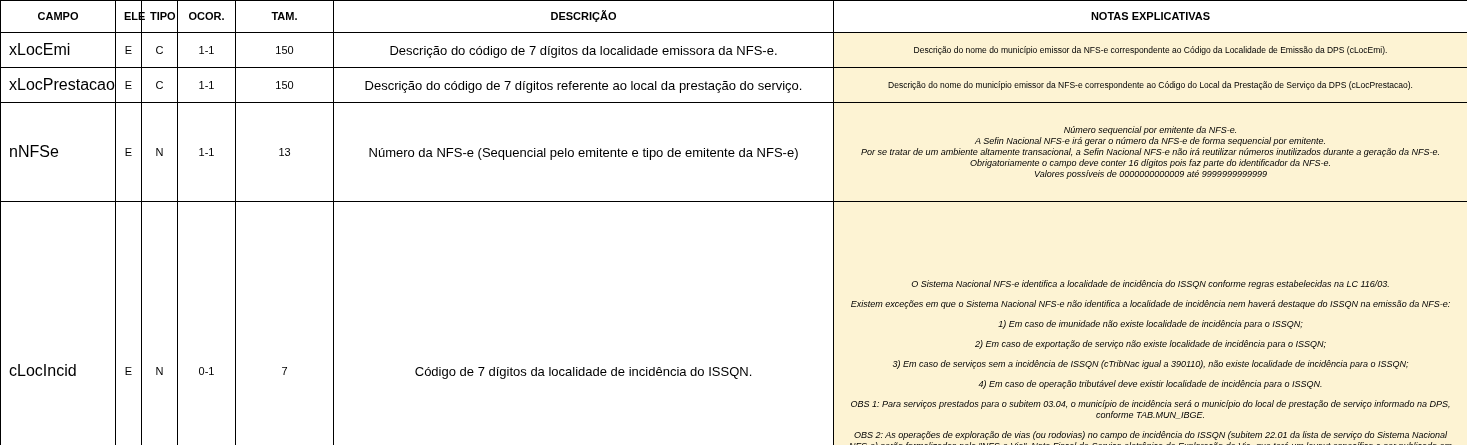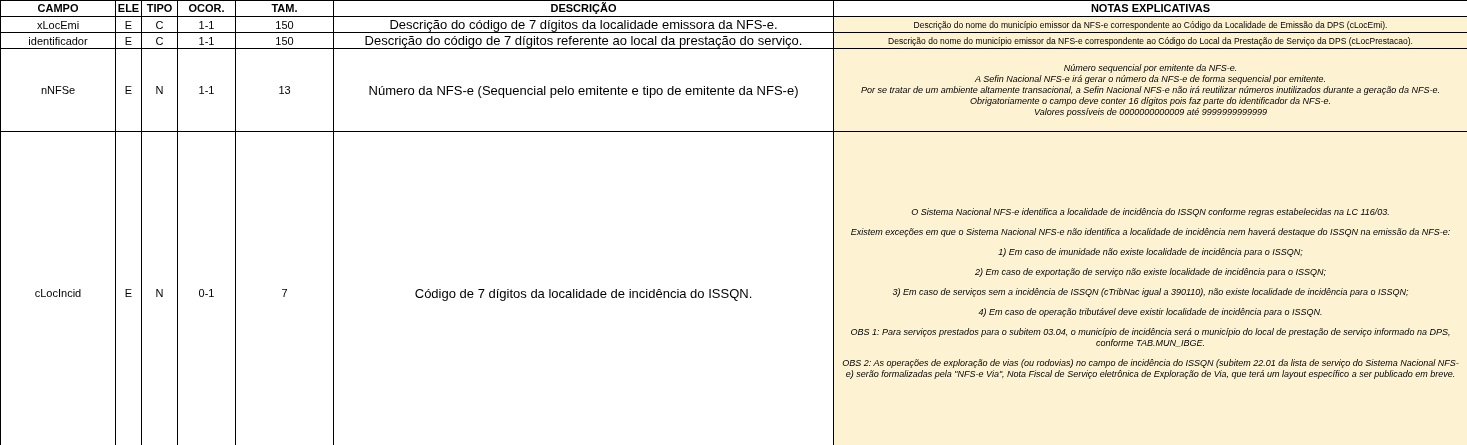--- a/index.html
+++ b/index.html
@@ -19,42 +19,42 @@
     box-sizing: border-box;
   }
   table.spec {
     border-collapse: collapse;
     table-layout: fixed;
     width: 1467px;
   }
   table.spec th, table.spec td {
     border: 1px solid #000000;
     vertical-align: middle;
-    padding: 0;
+    padding: 8px;
   }
   thead th {
     background: #ffffff;
     font-weight: bold;
     font-size: 11px;
     text-align: center;
     height: 15px;
     line-height: 13px;
   }
   
   col.c-campo   { width: 115px; }
   col.c-ele     { width: 26px; }
   col.c-tipo    { width: 36px; }
   col.c-ocor    { width: 58px; }
   col.c-tam     { width: 98px; }
   col.c-desc    { width: 500px; }
   col.c-notas   { width: 634px; }
 
   td.campo {
-    text-align: center;
-    font-size: 11px;
+    text-align: left;
+    font-size: 16px;
   }
   td.ele, td.tipo, td.ocor, td.tam {
     text-align: center;
     font-size: 11px;
   }
   td.desc {
     text-align: center;
     font-size: 13px;
     padding: 0 3px;
   }
@@ -121,21 +121,21 @@
         <td class="tam">150</td>
         <td class="desc">Descrição do código de 7 dígitos da localidade emissora da NFS-e.</td>
         <td class="notas small">
           <div class="notas-block notas-tight">
             <p>Descrição do nome do município emissor da NFS-e correspondente ao Código da Localidade de Emissão da DPS (cLocEmi).</p>
           </div>
         </td>
       </tr>
 
       <tr class="row-short">
-        <td class="campo">identificador</td>
+        <td class="campo">xLocPrestacao</td>
         <td class="ele">E</td>
         <td class="tipo">C</td>
         <td class="ocor">1-1</td>
         <td class="tam">150</td>
         <td class="desc">Descrição do código de 7 dígitos referente ao local da prestação do serviço.</td>
         <td class="notas small">
           <div class="notas-block notas-tight">
             <p>Descrição do nome do município emissor da NFS-e correspondente ao Código do Local da Prestação de Serviço da DPS (cLocPrestacao).</p>
           </div>
         </td>

